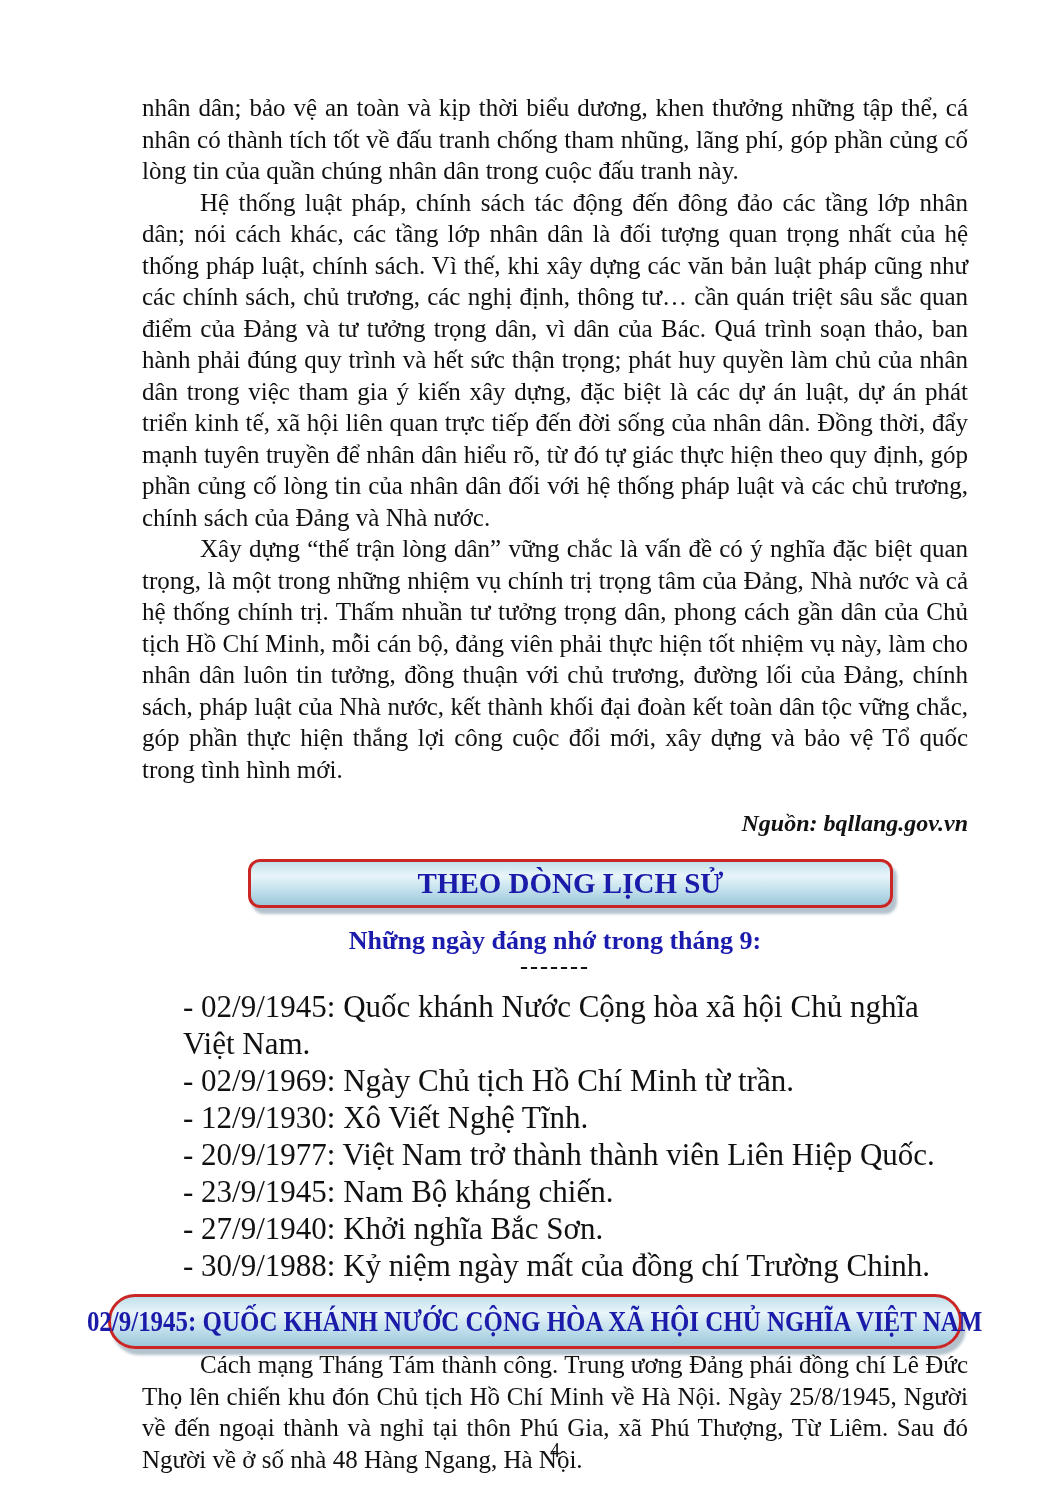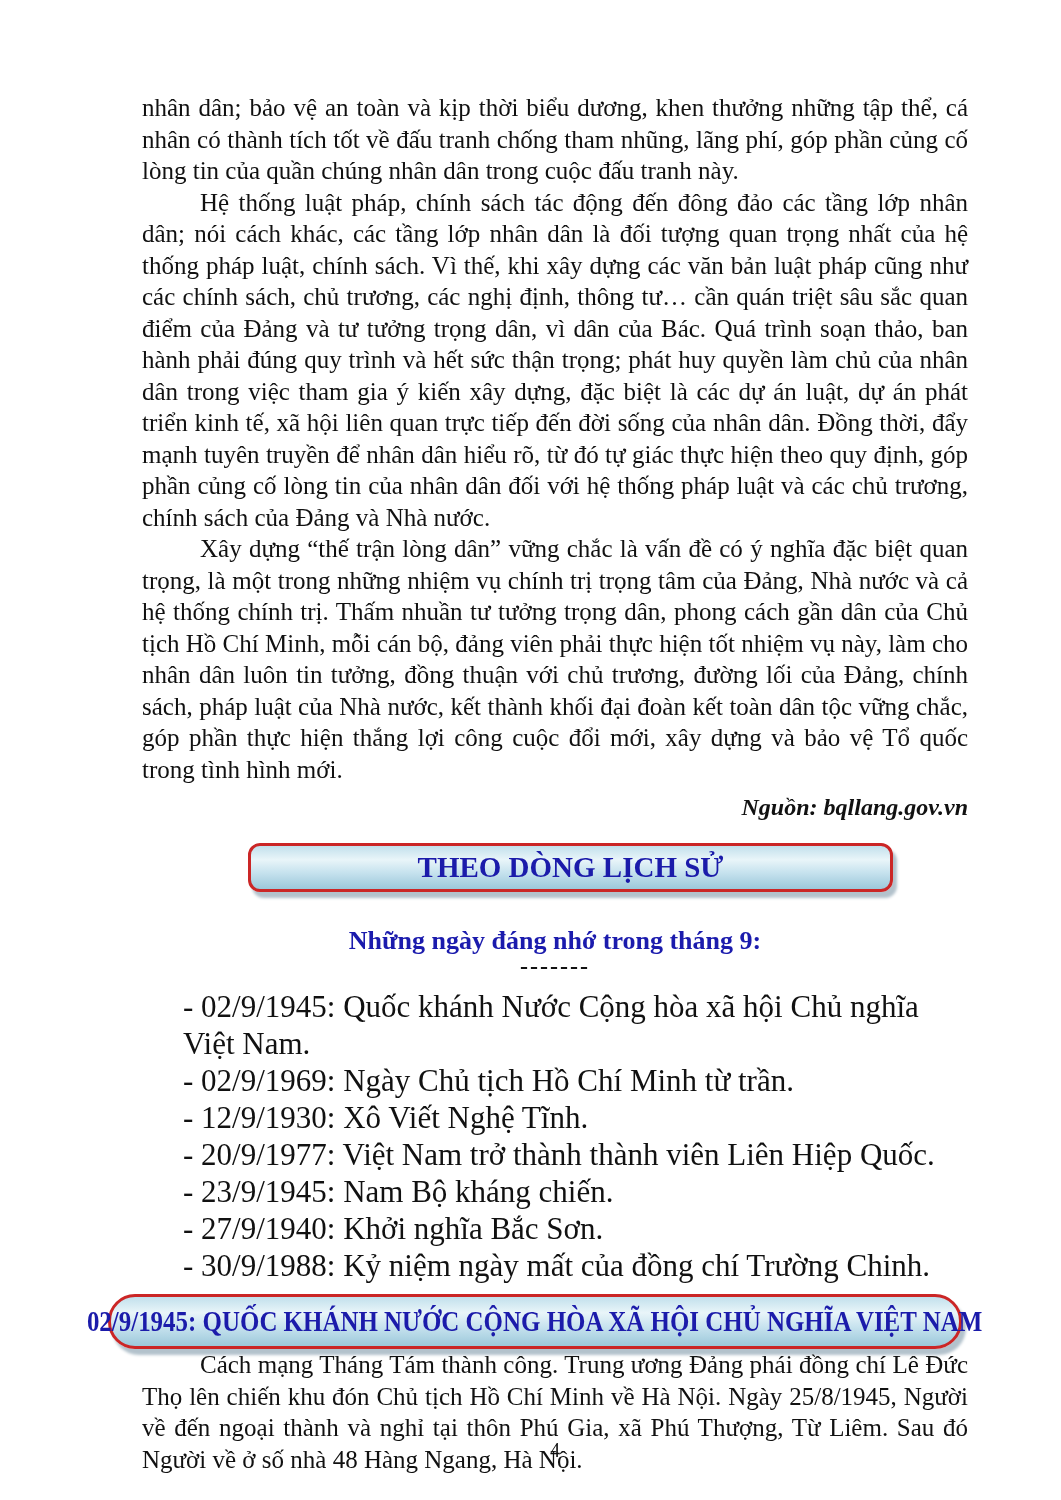--- a/index.html
+++ b/index.html
@@ -16,21 +16,21 @@
   }
   .body-par {
     font-size: 25px;
     line-height: 1.26;
     text-align: justify;
     margin: 0;
   }
   .indent { text-indent: 58px; }
   .par-gap { }
   .source-line {
-    margin-top: 9px;
+    margin-top: 25px;
     text-align: right;
     font-size: 24px;
     font-weight: bold;
     font-style: italic;
     color: #111111;
   }
   .banner {
     box-sizing: border-box;
     border: 3px solid #cb2626;
     border-radius: 12px;
@@ -58,21 +58,21 @@
     font-weight: bold;
     color: #1b1baa;
     white-space: nowrap;
   }
   .banner-2 .banner-title {
     display: inline-block;
     transform: scaleX(0.86);
     transform-origin: 50% 50%;
   }
   .section-heading {
-    margin-top: 34px;
+    margin-top: 18px;
     text-align: center;
     font-size: 26px;
     font-weight: bold;
     color: #1b1bad;
   }
   .divider {
     text-align: center;
     font-size: 24px;
     font-weight: bold;
     letter-spacing: 2px;

